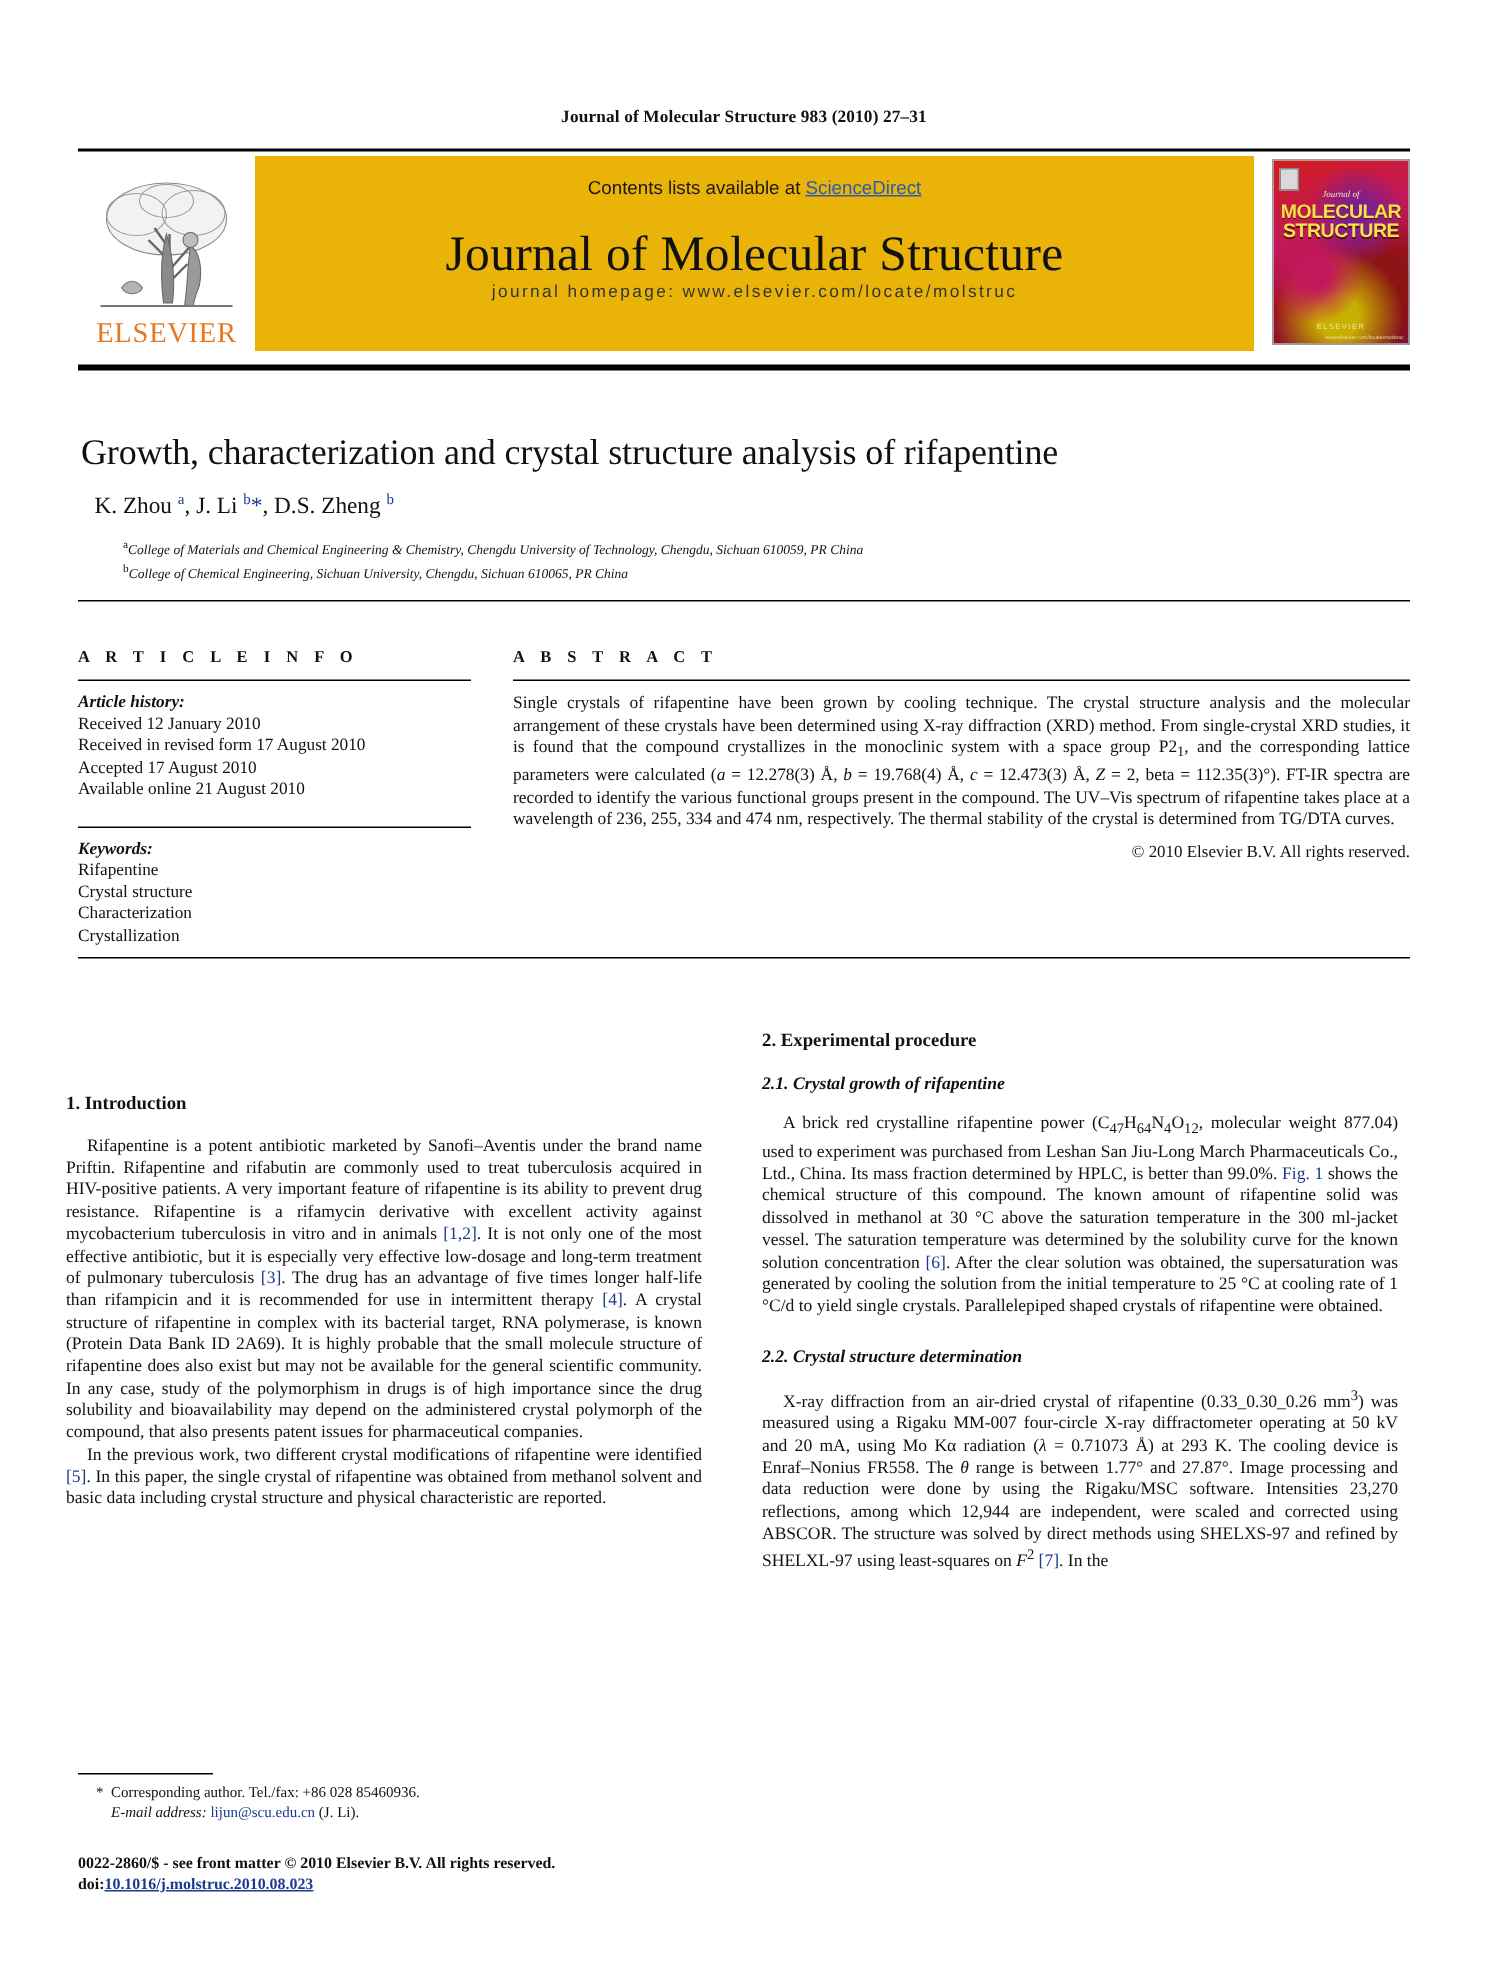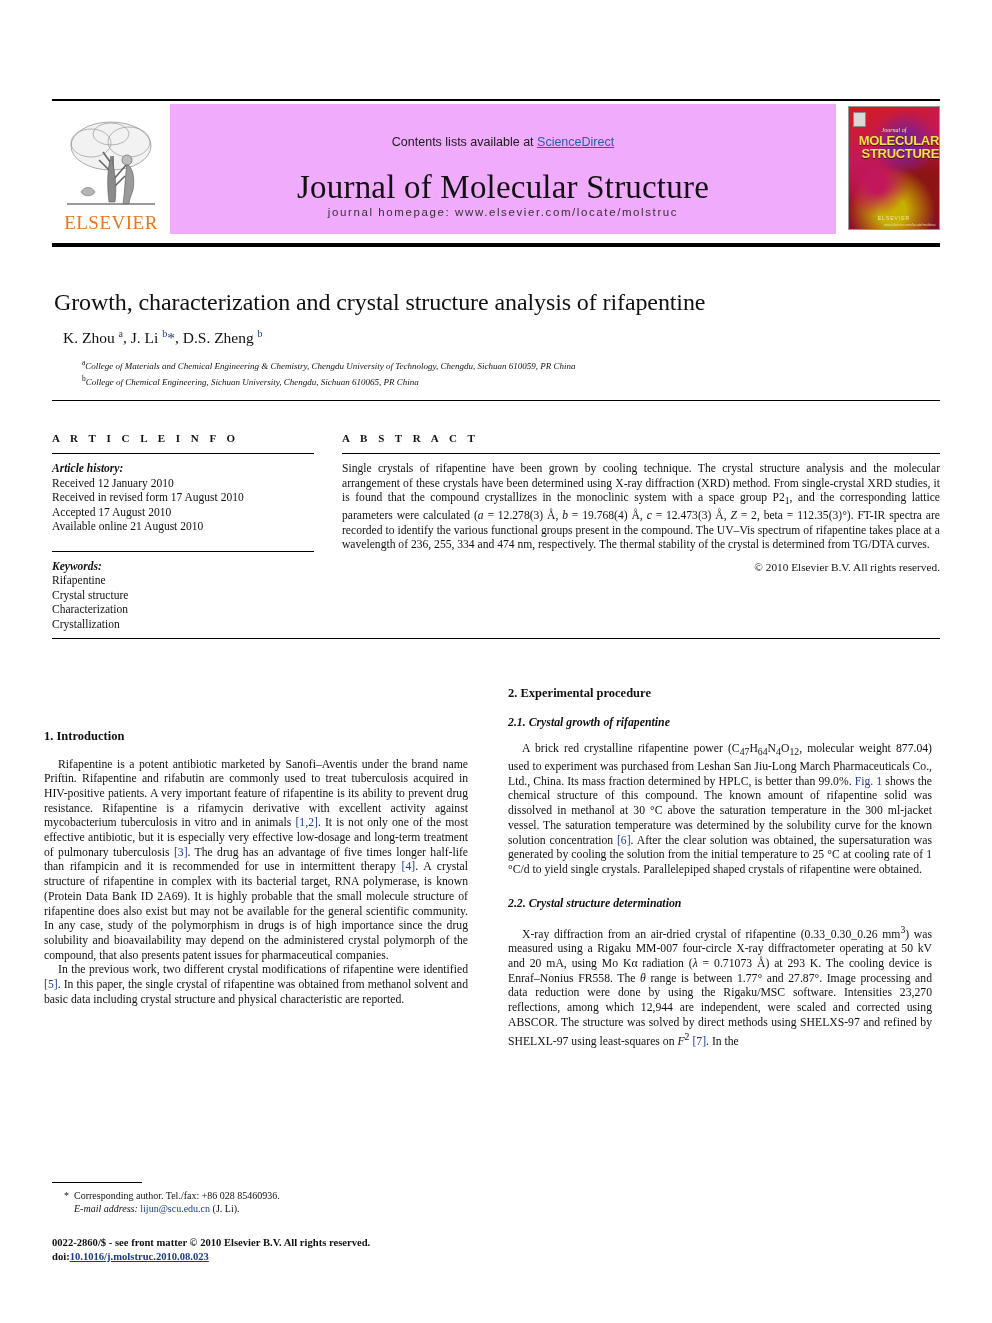--- a/index.html
+++ b/index.html
@@ -75,26 +75,26 @@
     font-family: "Liberation Serif", serif;
     font-size: 19px;
     letter-spacing: 0.5px;
     color: #E87722;
     line-height: 1;
     margin-top: 1px;
   }
 
   .masthead-center {
     flex: 1 1 auto;
-    background: #f0abfc;
+    background: #eab308;
     position: relative;
     display: flex;
     flex-direction: column;
     align-items: center;
-    justify-content: center;
+    justify-content: flex-start;
     padding-top: 14px;
   }
   .contents-line {
     font-family: "Liberation Sans", sans-serif;
     font-size: 12.5px;
     color: #1a1a1a;
   }
   .contents-line .sd-link {
     color: #2a5db0;
   }
@@ -149,21 +149,21 @@
     font-family: "Liberation Serif", serif;
     font-size: 6px;
     color: #f2e9c0;
     font-style: italic;
   }
   .cover-title {
     position: absolute;
     top: 27px;
     left: 0;
     width: 100%;
-    text-align: right;
+    text-align: center;
     font-family: "Liberation Sans", sans-serif;
     font-weight: bold;
     font-size: 13px;
     line-height: 13px;
     color: #f3e24a;
     letter-spacing: -0.3px;
     text-shadow: 0 1px 0 #5a0b0b;
   }
   .cover-foot {
     position: absolute;
@@ -383,20 +383,21 @@
     line-height: 13.5px;
     color: #111;
   }
   .imprint .doi { color: #1b3a8f; font-weight: bold; }
 </style>
 </head>
 <body>
 
 <div class="page">
 
+  <div class="running-head">Journal of Molecular Structure 983 (2010) 27–31</div>
   <div class="rule-top"></div>
 
   <div class="masthead">
 
     <div class="elsevier-logo">
       <div class="tree-box">
         <svg viewBox="0 0 100 96" width="100" height="96" aria-hidden="true">
           <g stroke="#555" stroke-width="0.7" fill="none">
             <ellipse cx="50" cy="30" rx="40" ry="24" fill="#f2f2f2" stroke="#888"></ellipse>
             <ellipse cx="30" cy="27" rx="20" ry="14" stroke="#999"></ellipse>

